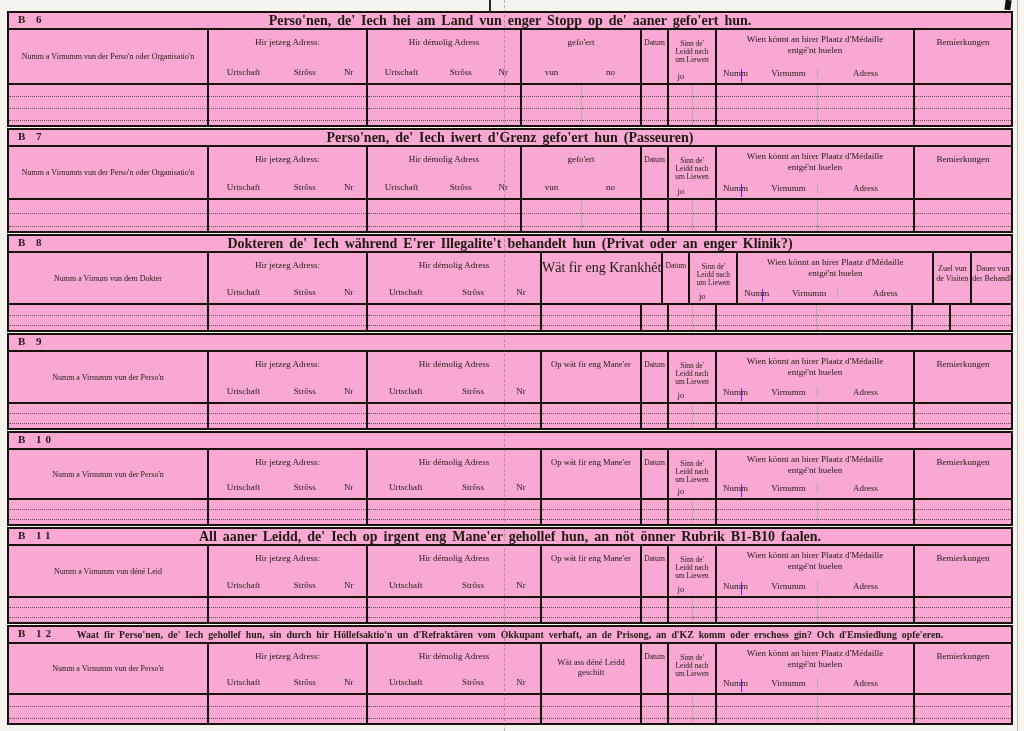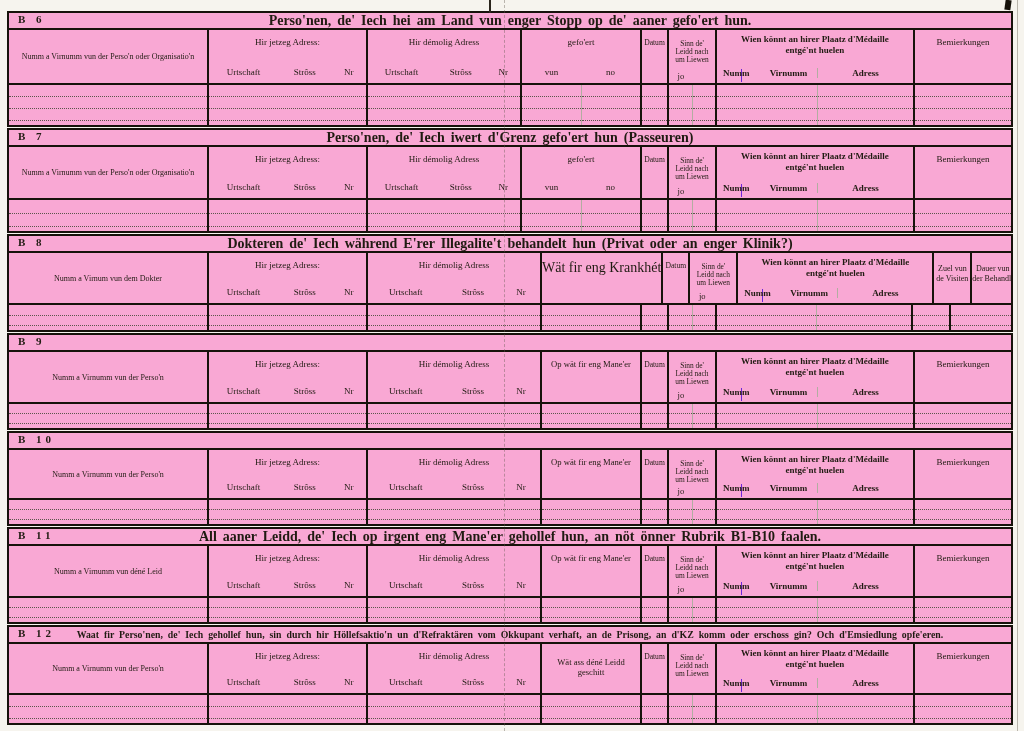--- a/index.html
+++ b/index.html
@@ -32,21 +32,21 @@
   .cell{flex:1;border-bottom:1px dotted #5c564b;}
   
   .w-name{flex:0 0 200px;}
   .w-jet{flex:0 0 159px;}
   .varA .w-dem{flex:0 0 154px;}
   .varB .w-dem,.varC .w-dem,.varD .w-dem{flex:0 0 174px;}
   .varA .w-mid{flex:0 0 120px;}
   .varB .w-mid,.varC .w-mid,.varD .w-mid{flex:0 0 100px;}
   .w-dat{flex:0 0 27px;}
   .w-sinn{flex:0 0 48px;}
-  .w-med{flex:0 0 198px;font-weight:bold;}
+  .w-med{flex:0 0 198px;}
   .varB .w-med{flex:0 0 196px;}
   .w-bem{flex:1 1 auto;}
   .w-zuel{flex:0 0 38px;}
   .w-dauer{flex:1 1 auto;}
   
   .nameLbl{display:flex;align-items:center;justify-content:center;height:100%;font-size:8px;text-align:center;padding:0 2px;white-space:nowrap;overflow:hidden;}
   .topLbl{text-align:center;font-size:9px;margin-top:7px;white-space:nowrap;overflow:hidden;}
   .subRow{position:absolute;bottom:6px;left:0;right:0;display:flex;font-size:9px;}
   .subRow span{text-align:center;white-space:nowrap;overflow:hidden;}
   .a1{flex:0 0 44%;} .a2{flex:0 0 34%;} .a3{flex:0 0 22%;}

